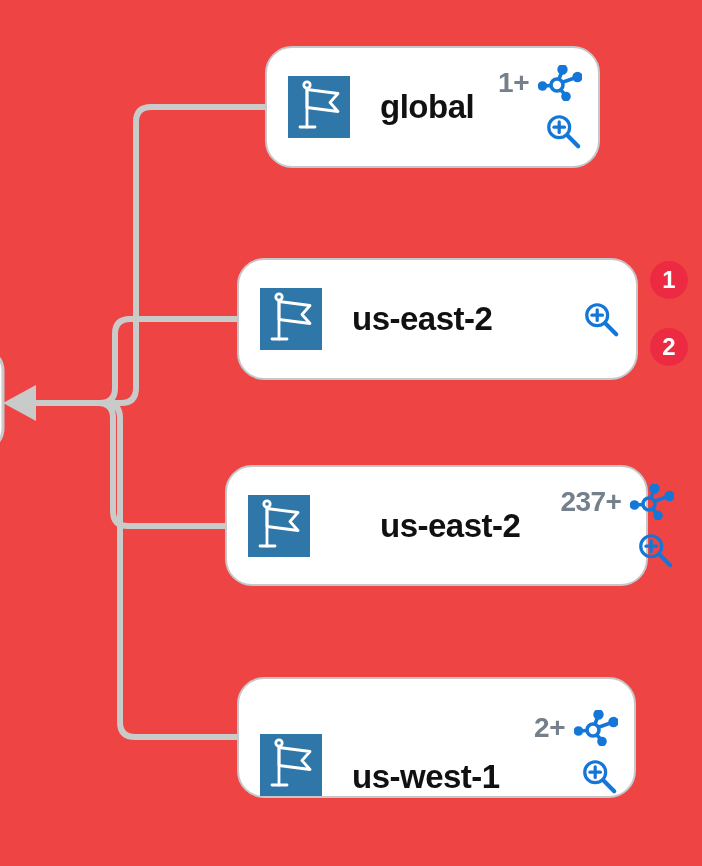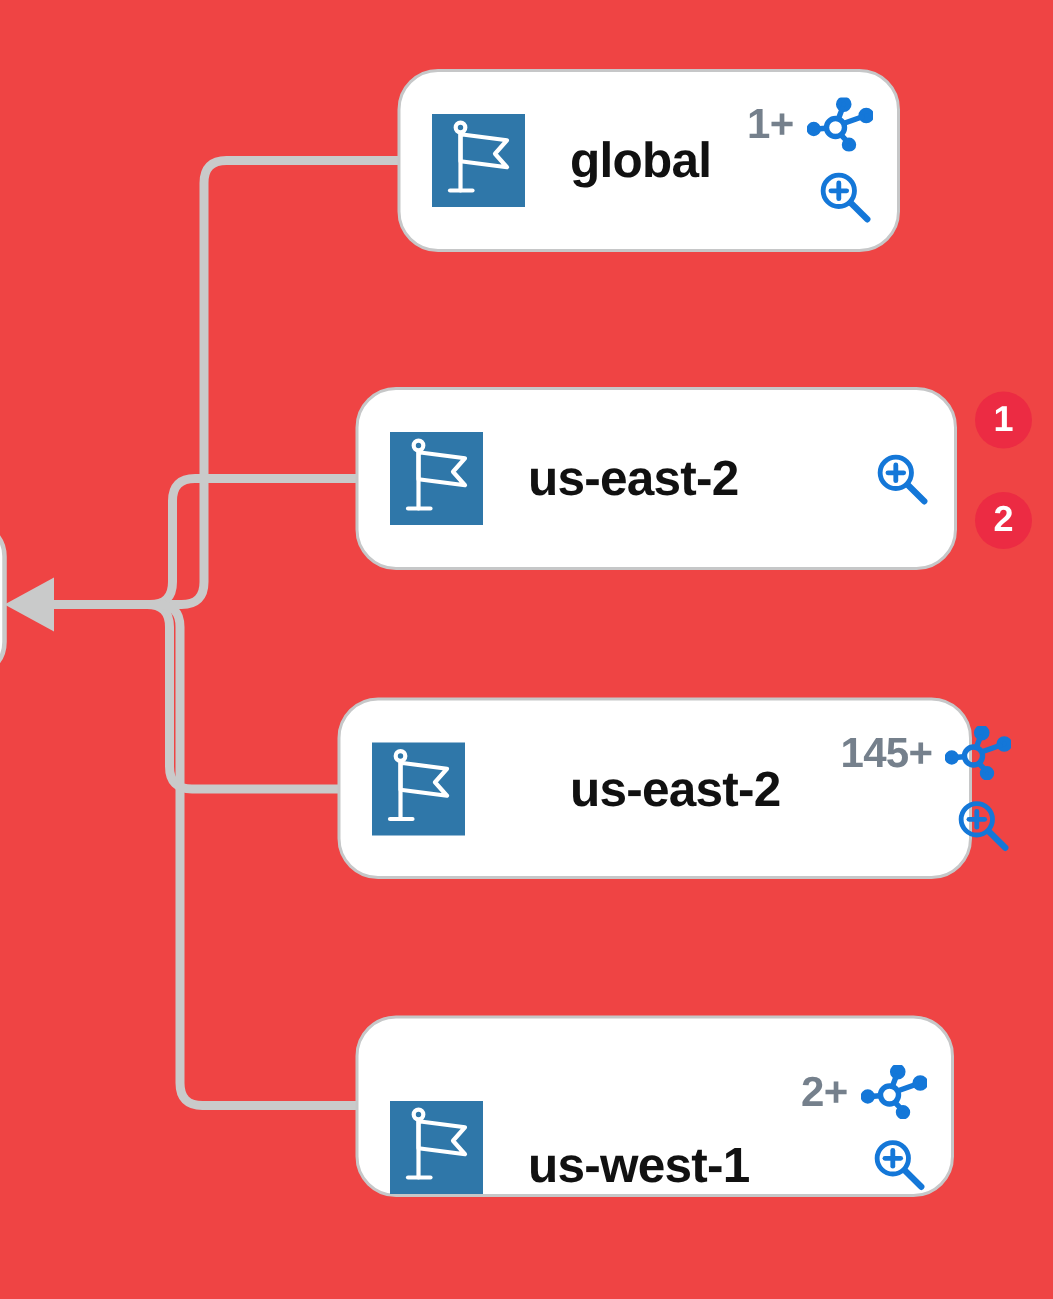--- a/index.html
+++ b/index.html
@@ -143,21 +143,21 @@
         <circle cx="19" cy="9" r="3.2"></circle>
             <line x1="19" y1="12.5" x2="19" y2="51"></line>
         <line x1="12" y1="51" x2="27" y2="51"></line>
         <path d="M19 13.5 L50 17.5 L42 26.5 L50 35.5 L19 31.5 Z"></path>
       </g>
         </svg>
     </div>
     <div class="node-label">us-east-2</div>
     <div class="right-col">
       <div class="count-row">
-        <span class="count">145+</span>
+        <span class="count">237+</span>
         <span class="net-icon">
           <svg viewBox="0 0 44 36">
               <g stroke="#1477d8" fill="#1477d8" stroke-width="3.6" stroke-linecap="round">
             <circle cx="19" cy="20" r="6" fill="none"></circle>
             <circle cx="4.5" cy="21" r="3"></circle>
                 <line x1="6.5" y1="21" x2="12.5" y2="20.5"></line>
             <circle cx="24.5" cy="4.5" r="3.4"></circle>
                 <line x1="23.5" y1="7.5" x2="21" y2="14"></line>
             <circle cx="39.5" cy="12" r="3.4"></circle>
                 <line x1="36.5" y1="13" x2="25.2" y2="17"></line>

